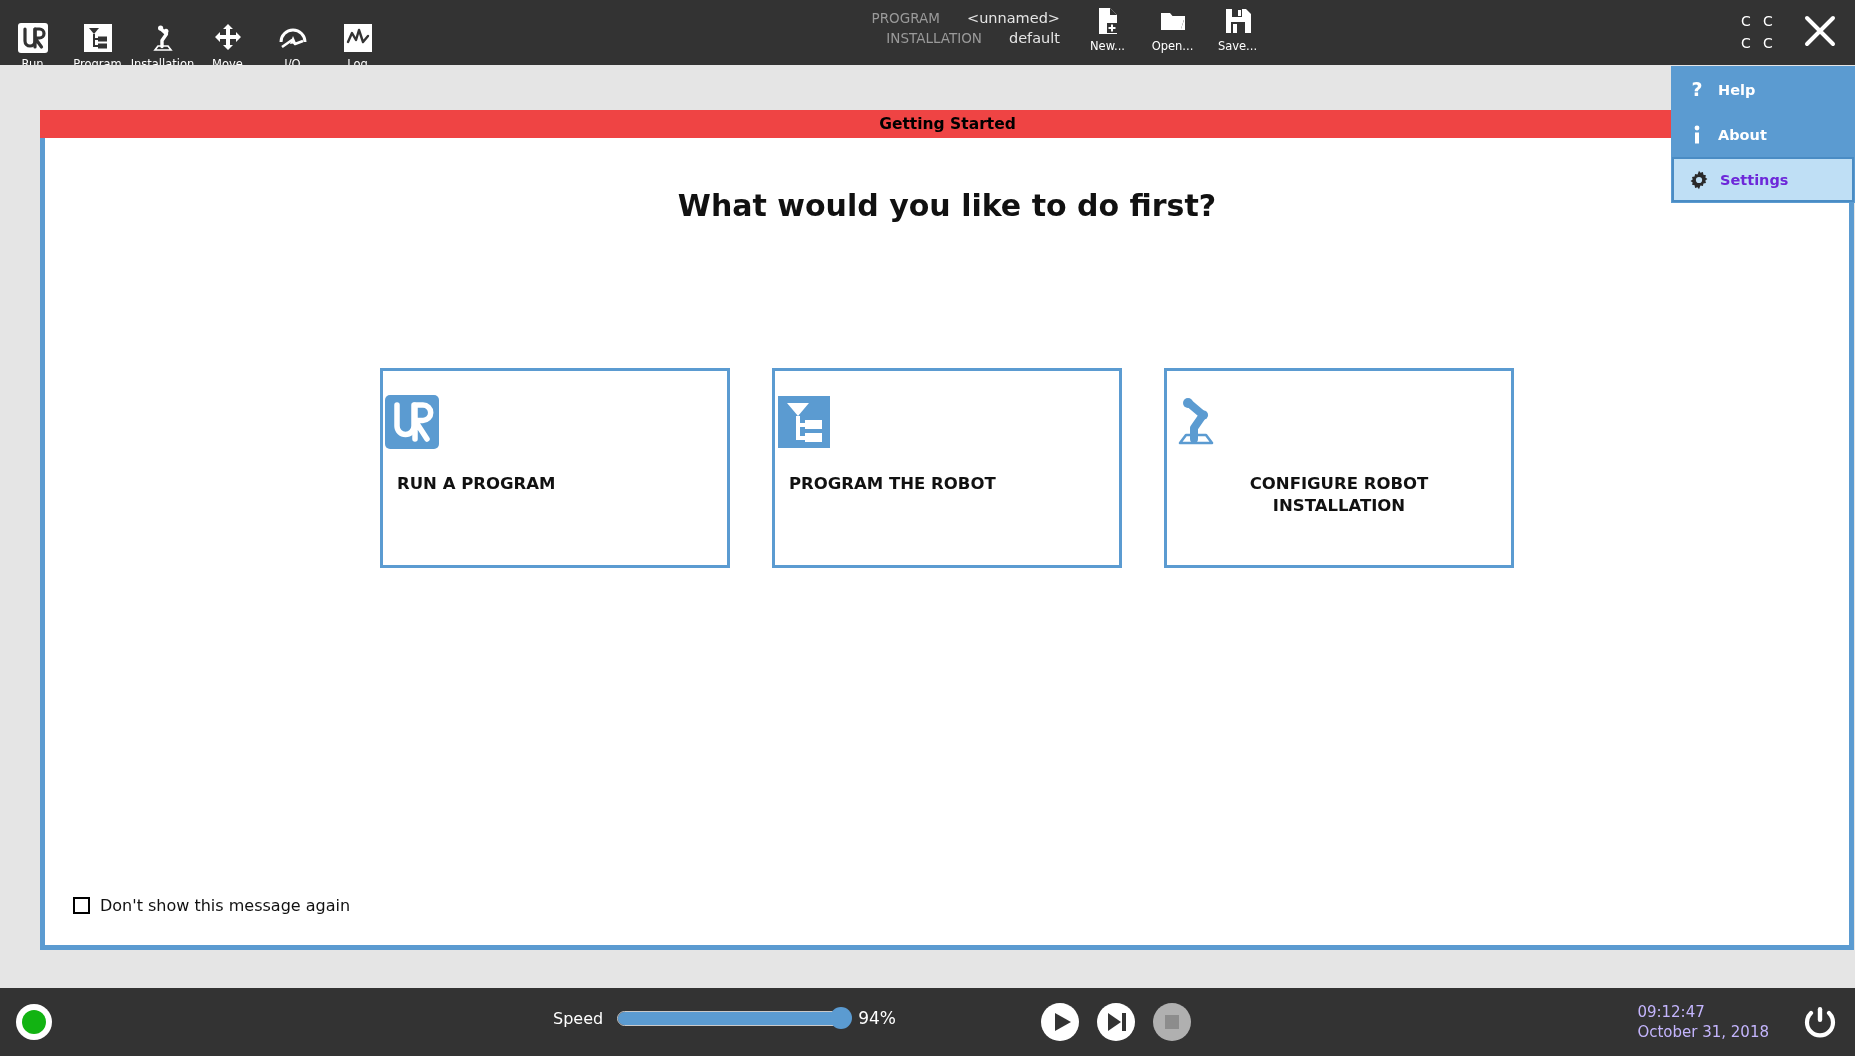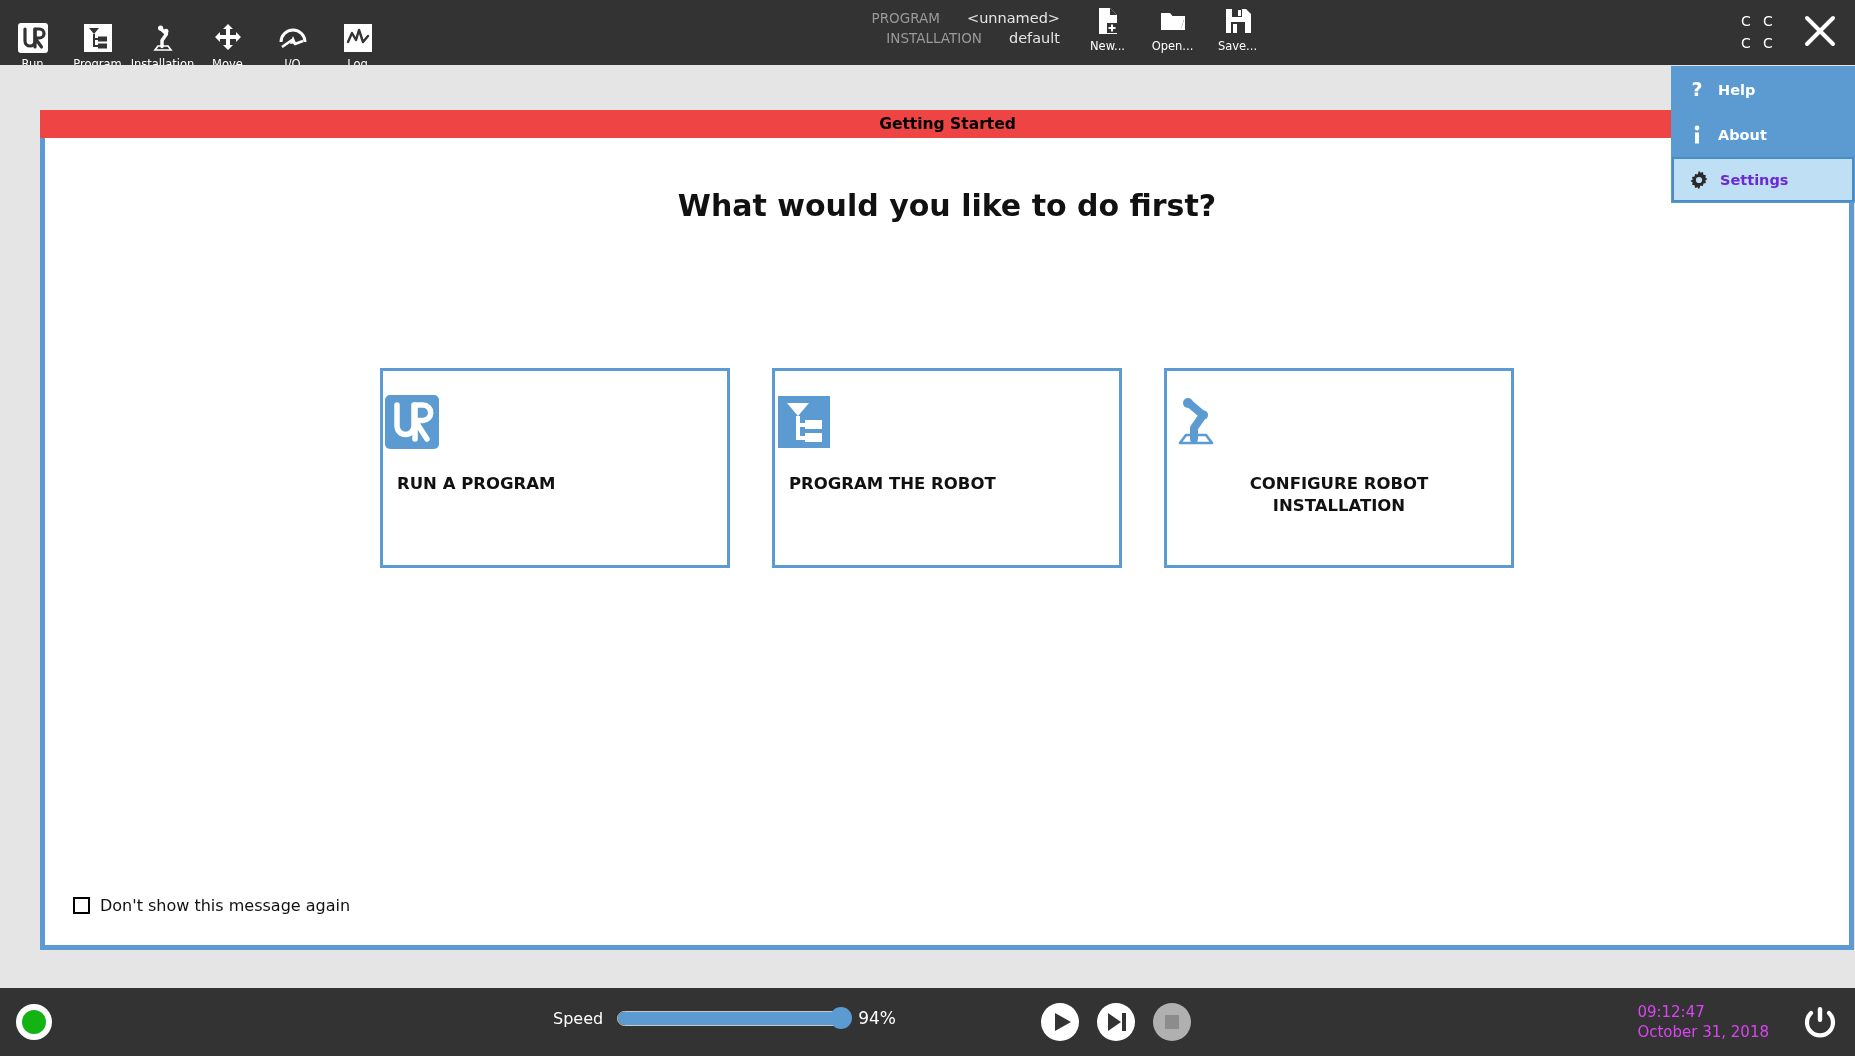--- a/index.html
+++ b/index.html
@@ -152,21 +152,21 @@
     width: 22px; height: 22px; border-radius: 50%; background: #5b9bd1;
     cursor: pointer;
   }
   .speed-val { color: #ffffff; font-size: 17px; margin-left: 16px; }
 
   .transport { position: absolute; top: 14px; left: 1040px; display: flex; gap: 16px; }
   .tr-btn { width: 40px; height: 40px; cursor: pointer; }
 
   .clock {
     position: absolute; top: 14px; right: 86px; text-align: left;
-    color: #d946ef; font-size: 15px; line-height: 20px;
+    color: #c4b5fd; font-size: 15px; line-height: 20px;
   }
   .power-btn { position: absolute; top: 16px; right: 16px; width: 38px; height: 38px; cursor: pointer; }
 </style>
 </head>
 <body>
 
 <div class="app">
 
   <div class="topbar">
 

